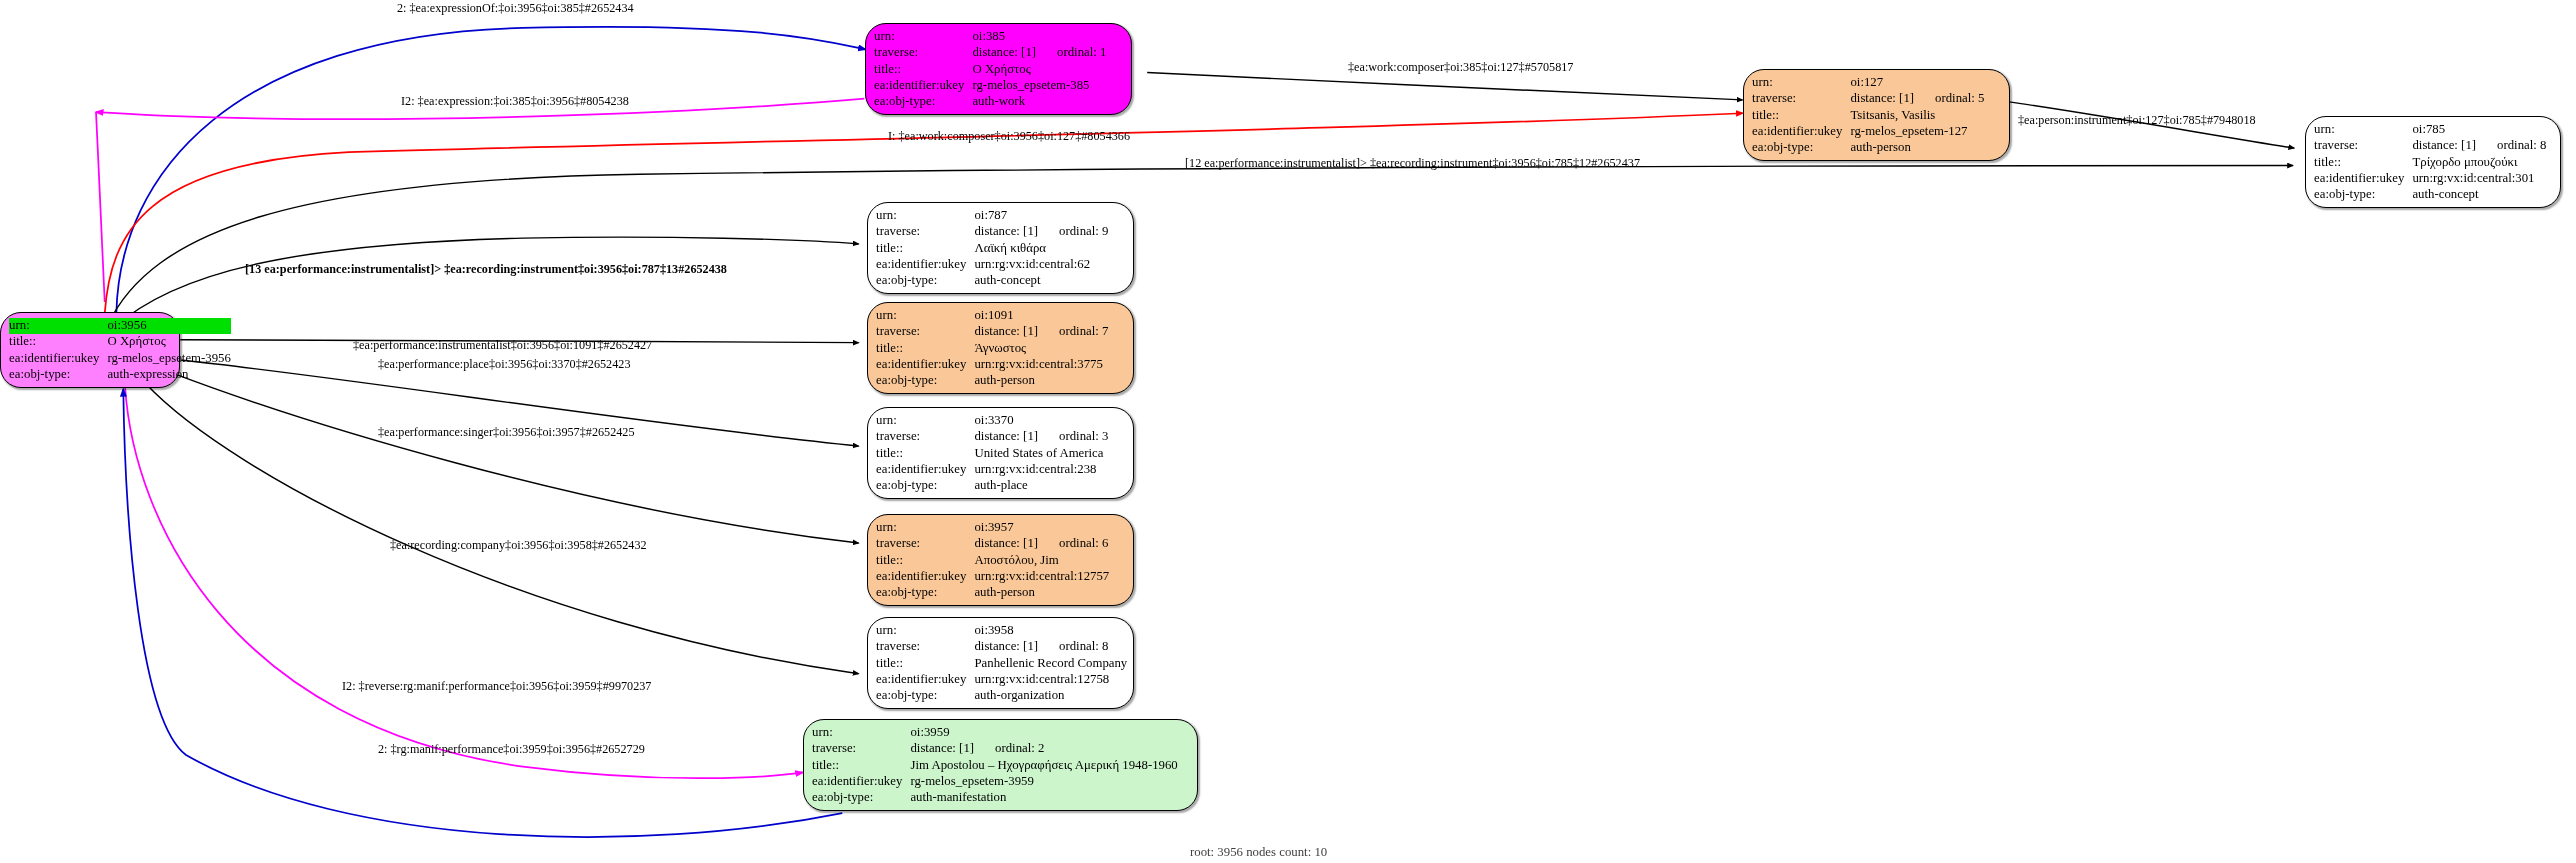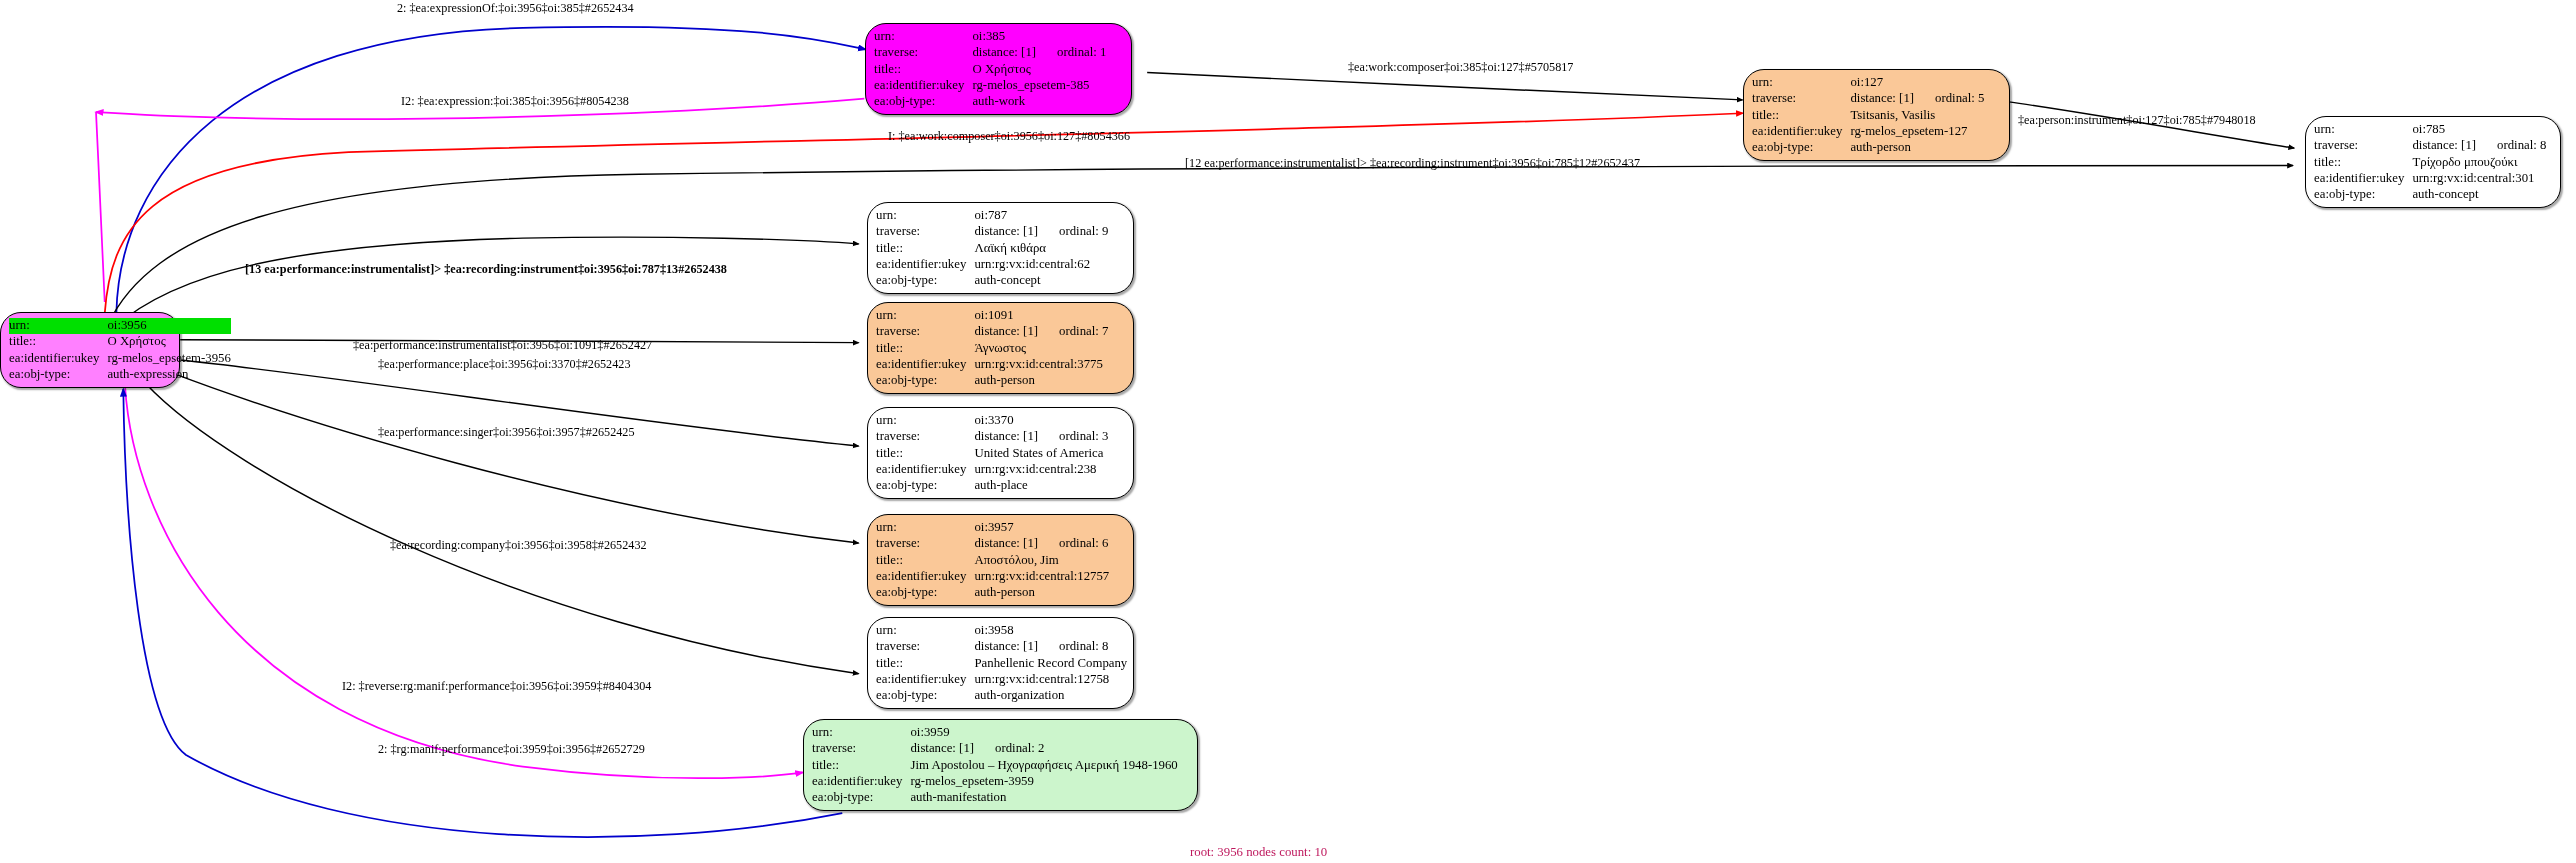--- a/index.html
+++ b/index.html
@@ -64,21 +64,21 @@
     position: absolute;
     font-family: "Liberation Serif", serif;
     font-size: 12.2px;
     color: #000000;
     white-space: nowrap;
   }
   .footer-label {
     position: absolute;
     font-family: "Liberation Serif", serif;
     font-size: 12.8px;
-    color: #be185d;
+    color: #404040;
     white-space: nowrap;
   }
 </style>
 </head>
 <body>
 
 <div id="canvas">
 
   <svg class="edges" viewBox="0 0 4435 1486">
     <defs>
@@ -405,20 +405,20 @@
   <div class="edge-label" style="left:245px; top:262px;font-weight:bold;">[13 ea:performance:instrumentalist]&gt; ‡ea:recording:instrument‡oi:3956‡oi:787‡13#2652438</div>
 
   <div class="edge-label" style="left:353px; top:338px;">‡ea:performance:instrumentalist‡oi:3956‡oi:1091‡#2652427</div>
 
   <div class="edge-label" style="left:378px; top:357px;">‡ea:performance:place‡oi:3956‡oi:3370‡#2652423</div>
 
   <div class="edge-label" style="left:378px; top:425px;">‡ea:performance:singer‡oi:3956‡oi:3957‡#2652425</div>
 
   <div class="edge-label" style="left:378px; top:538px;margin-left:12px;">‡ea:recording:company‡oi:3956‡oi:3958‡#2652432</div>
 
-  <div class="edge-label" style="left:342px; top:679px;">I2: ‡reverse:rg:manif:performance‡oi:3956‡oi:3959‡#8404304</div>
+  <div class="edge-label" style="left:342px; top:679px;">I2: ‡reverse:rg:manif:performance‡oi:3956‡oi:3959‡#9970237</div>
 
   <div class="edge-label" style="left:378px; top:742px;">2: ‡rg:manif:performance‡oi:3959‡oi:3956‡#2652729</div>
 
   <div class="footer-label" style="left:1190px; top:845px;">root: 3956 nodes count: 10</div>
 
 </div>
 
 
 </body></html>

